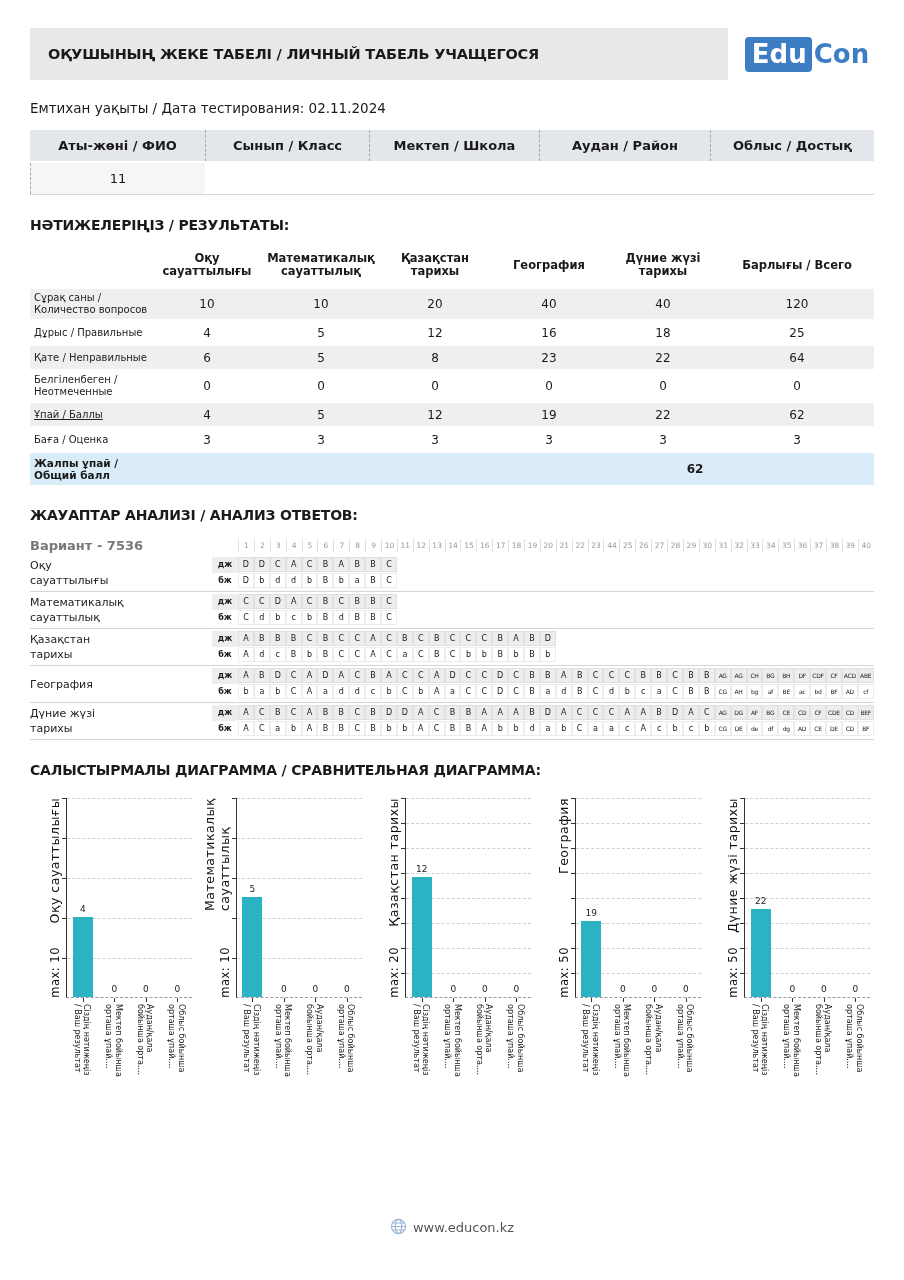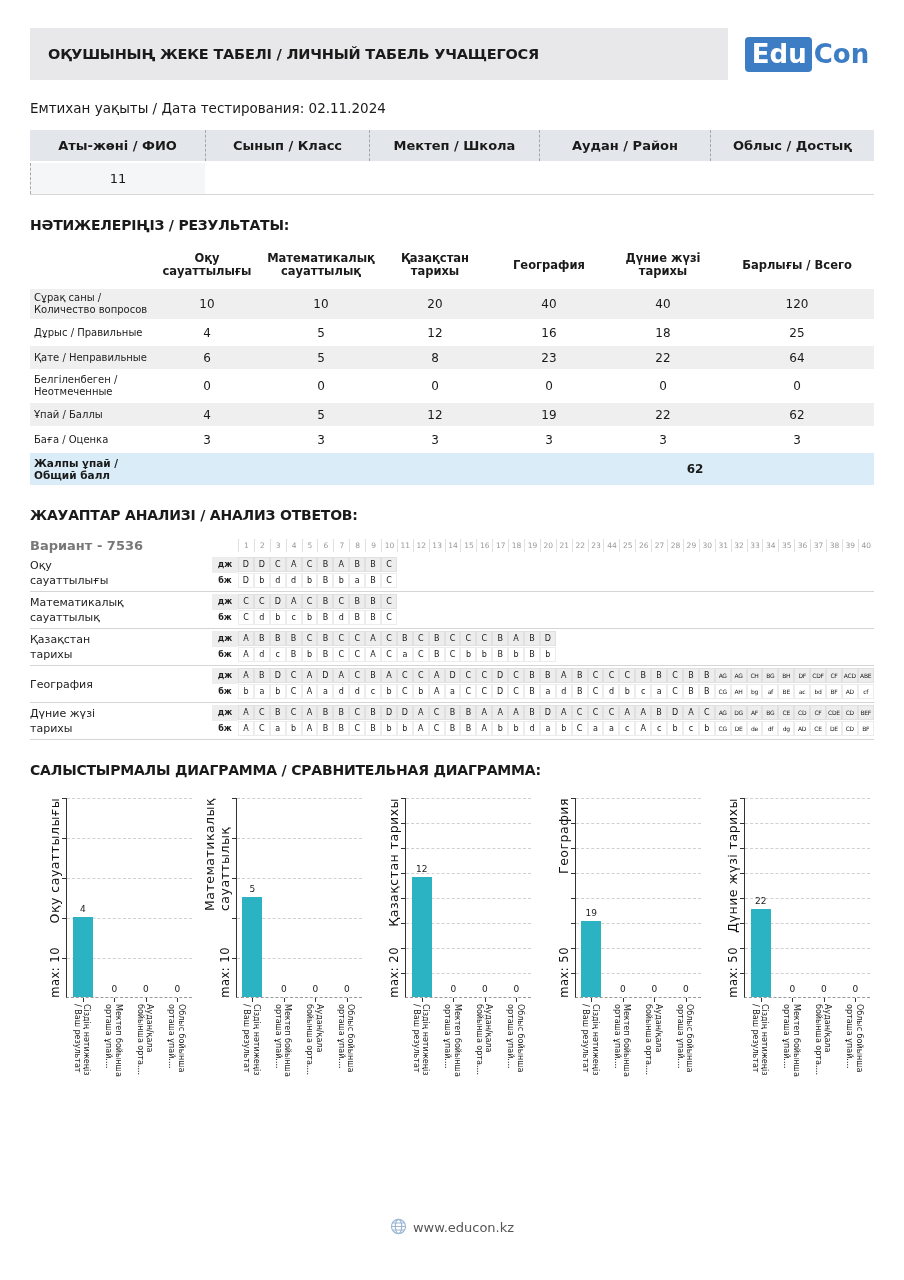--- a/index.html
+++ b/index.html
@@ -144,21 +144,21 @@
         <div class="rl" style="white-space: pre-line;">Белгіленбеген /
 Неотмеченные</div>
         <div class="rv">0</div>
         <div class="rv">0</div>
         <div class="rv">0</div>
         <div class="rv">0</div>
         <div class="rv">0</div>
         <div class="rv">0</div>
       </div>
       <div class="rrow g">
-        <div class="rl" style="white-space: pre-line;">Ұпай / Баллы</div>
+        <div class="rl" style="white-space: pre-line; text-decoration: underline;">Ұпай / Баллы</div>
         <div class="rv">4</div>
         <div class="rv">5</div>
         <div class="rv">12</div>
         <div class="rv">19</div>
         <div class="rv">22</div>
         <div class="rv">62</div>
       </div>
       <div class="rrow">
         <div class="rl" style="white-space: pre-line;">Баға / Оценка</div>
         <div class="rv">3</div>

